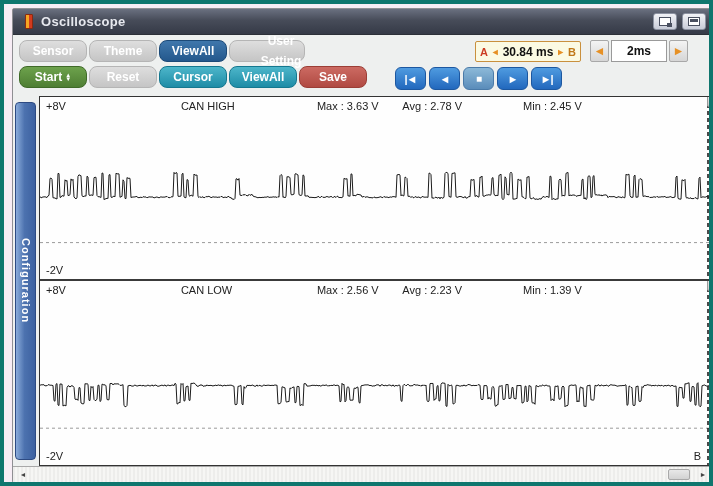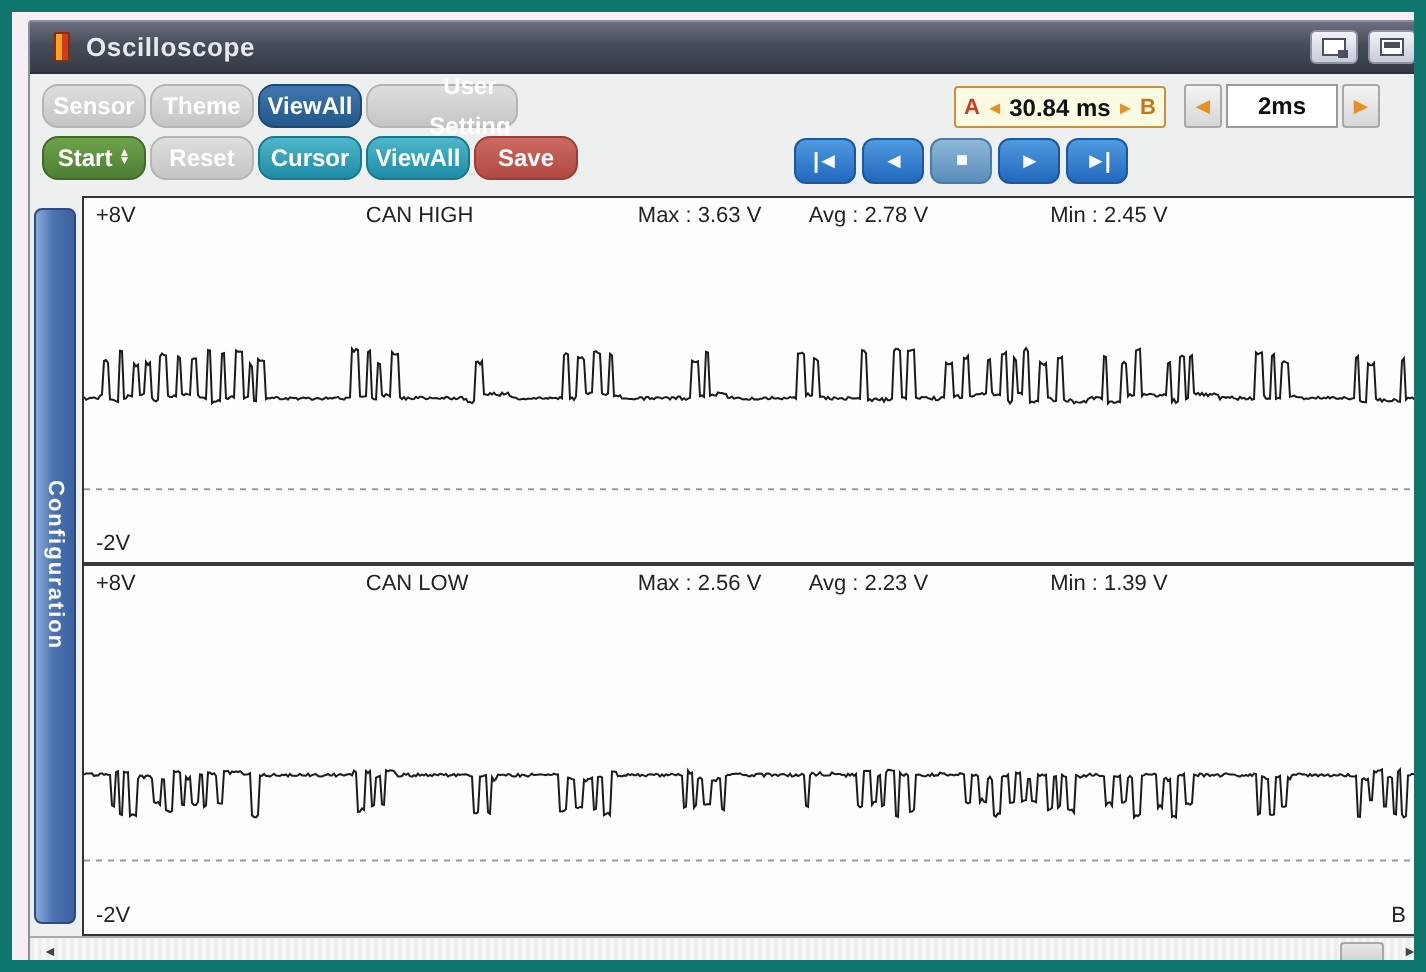--- a/index.html
+++ b/index.html
@@ -1,17 +1,17 @@
 <!DOCTYPE html>
 <html><head>
 <meta charset="utf-8">
 <style>
   * { box-sizing: border-box; margin: 0; padding: 0; }
   body { font-family: "Liberation Sans", sans-serif; background:#f7edf5; }
-  .page { position:relative; width:713px; height:486px; background:#f7edf5; border:6px solid #0f766e; overflow:hidden; }
+  .page { position:relative; width:713px; height:486px; background:#f7edf5; border:4px solid #0f766e; overflow:hidden; }
 
   .window { position:absolute; left:8px; top:4px; width:701px; height:475px;
     background:#eef0ef; border:1px solid #8f8f93; border-radius:2px;
     display:flex; flex-direction:column; }
 
   
   .titlebar { height:26px; flex:0 0 26px; display:flex; align-items:center;
     background:linear-gradient(#6a7080, #474c59 45%, #353a47);
     border-bottom:1px solid #2c3038; padding:0 6px; }
   .app-icon { width:8px; height:15px; margin:0 8px 0 6px;
@@ -21,21 +21,21 @@
   .tb-btn { width:24px; height:17px; margin-left:5px; border:1px solid #8d93a2; border-radius:3px;
     background:linear-gradient(#f2f3f7,#c8ccd8); display:flex; align-items:center; justify-content:center; cursor:pointer; }
   .ico-popout { position:relative; width:12px; height:9px; border:1px solid #4a5060; background:#fff; }
   .ico-popout::after { content:""; position:absolute; right:-2px; bottom:-2px; width:5px; height:4px; background:#4a5060; }
   .ico-window { width:12px; height:9px; border:1px solid #4a5060; background:#fff; }
   .ico-window::before { content:""; display:block; height:3px; background:#4a5060; margin:1px; }
 
   
   .toolbar { flex:0 0 60px; padding:5px 6px 4px 6px; background:#eef0ef; position:relative; }
   .btn-row { display:flex; gap:2px; margin-bottom:4px; align-items:center; }
-  .btn { width:52px; height:22px; border-radius:8px; border:1px solid #b9b9b9;
+  .btn { width:68px; height:22px; border-radius:8px; border:1px solid #b9b9b9;
     font-size:12px; font-weight:bold; color:#fff; text-align:center; line-height:20px; cursor:pointer;
     display:flex; align-items:center; justify-content:center; gap:3px; }
   .btn.gray  { background:linear-gradient(#dedede,#c5c5c5); border-color:#b5b5b5; }
   .btn.teal  { background:linear-gradient(#4db6ca,#1e8ca6); border-color:#15788f; }
   .btn.navy  { background:linear-gradient(#3f77ac,#24588c); border-color:#1c4a78; }
   .btn.green { background:linear-gradient(#6da24c,#4e7e33); border-color:#3f6a28; }
   .btn.red   { background:linear-gradient(#cc6a62,#b04a42); border-color:#9b3e36; }
   .btn.wide  { width:76px;padding-left:28px; }
   .spinner { display:flex; flex-direction:column; line-height:4px; font-size:6px; color:#fff; }
 

